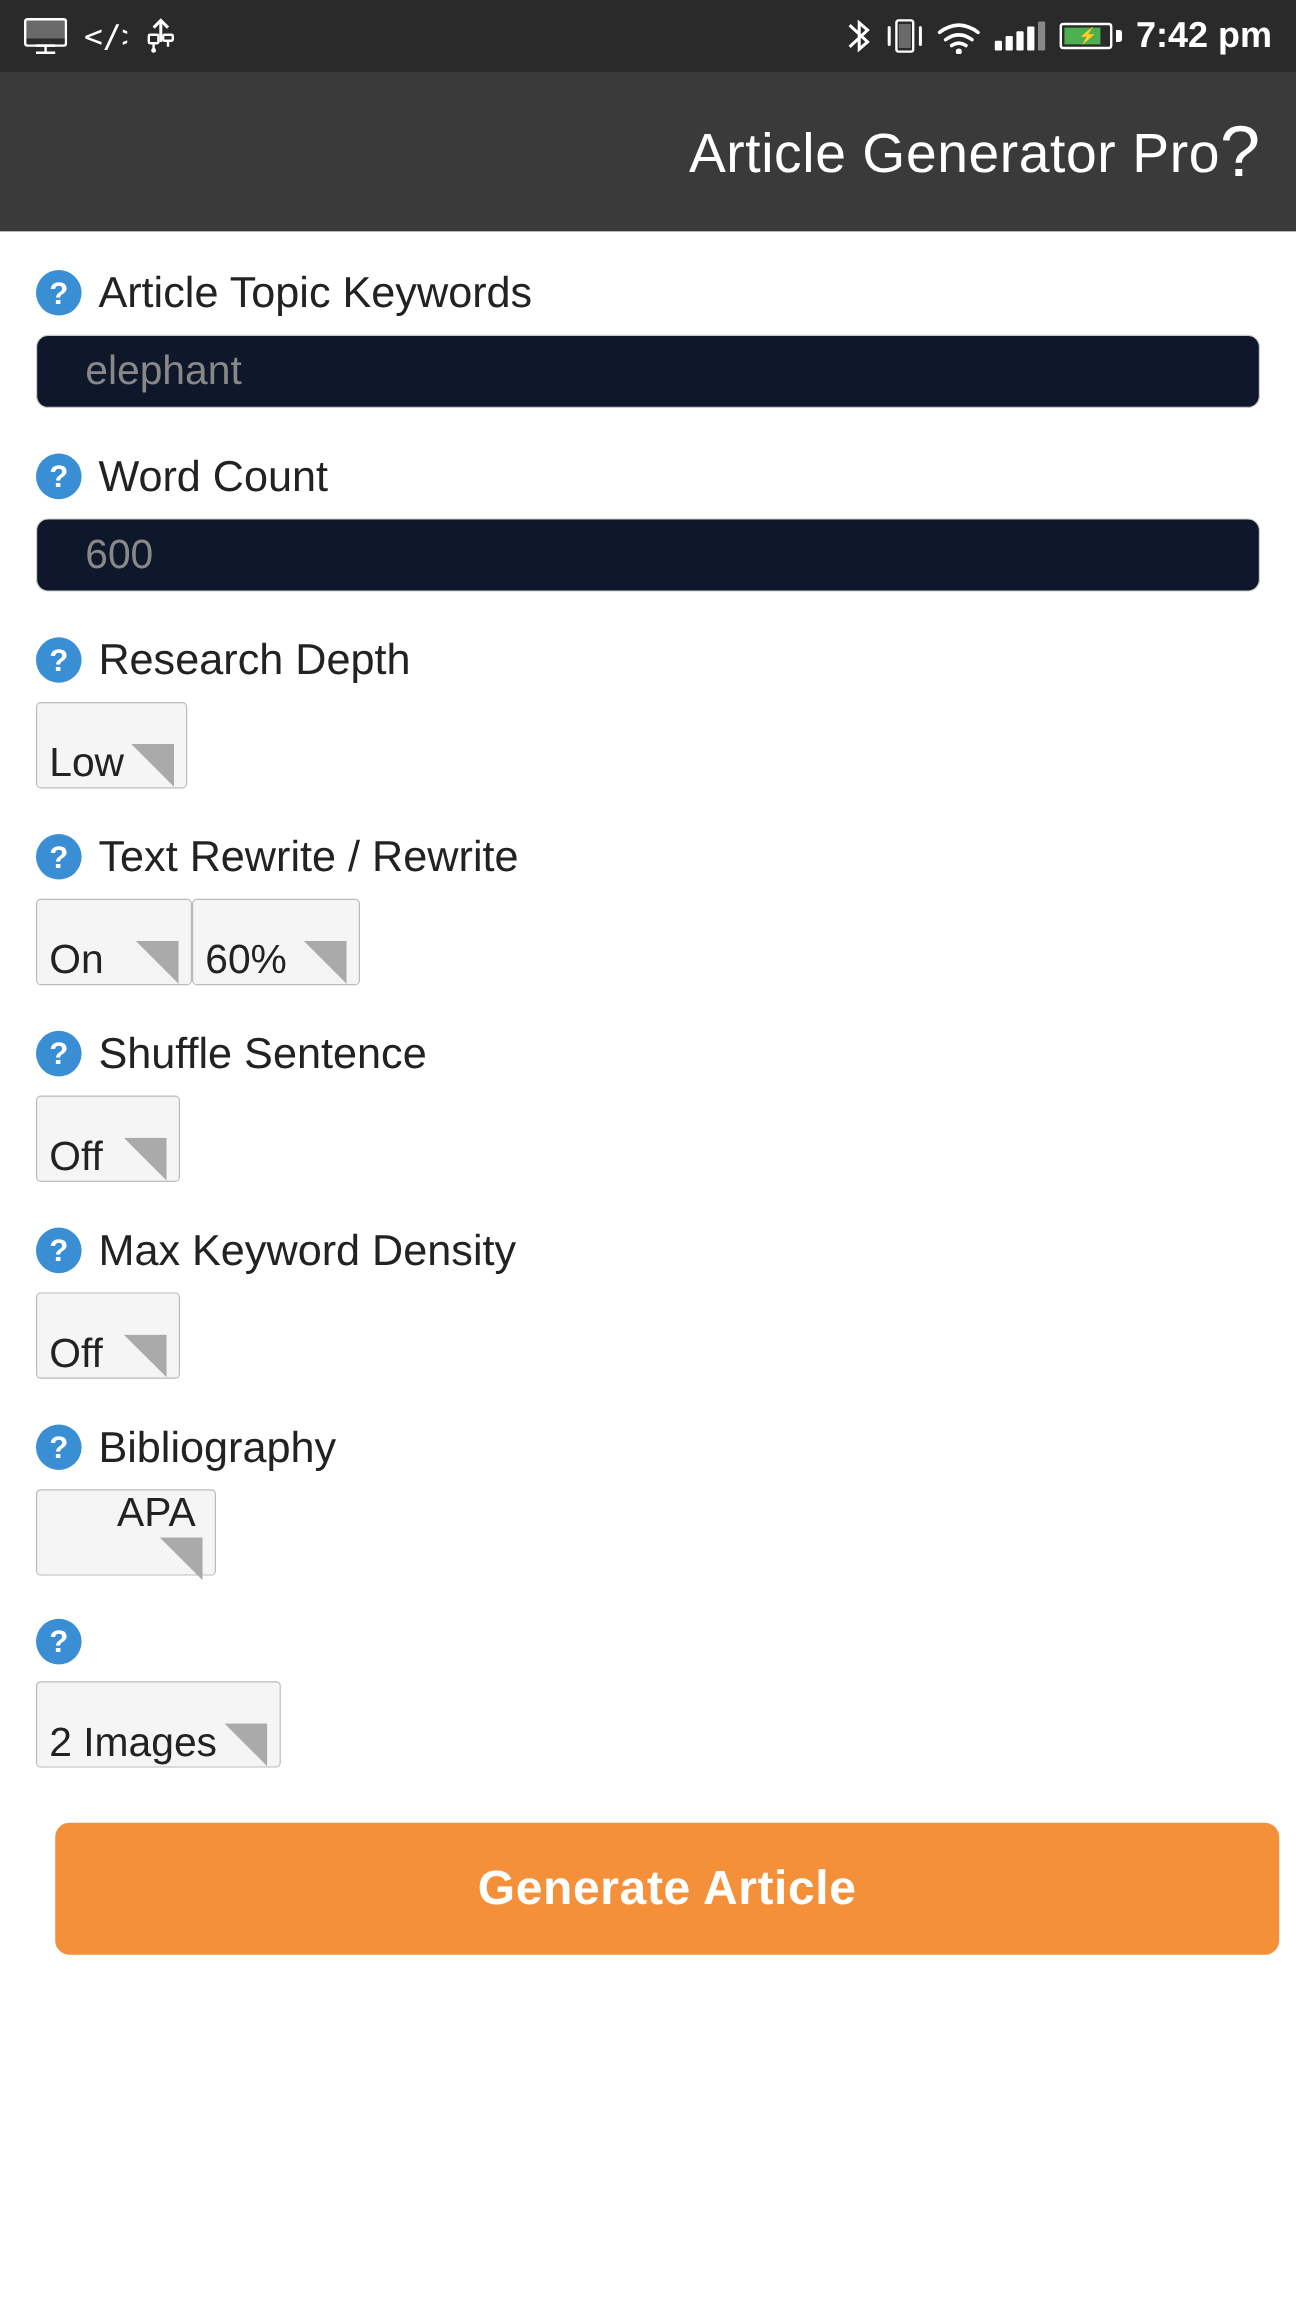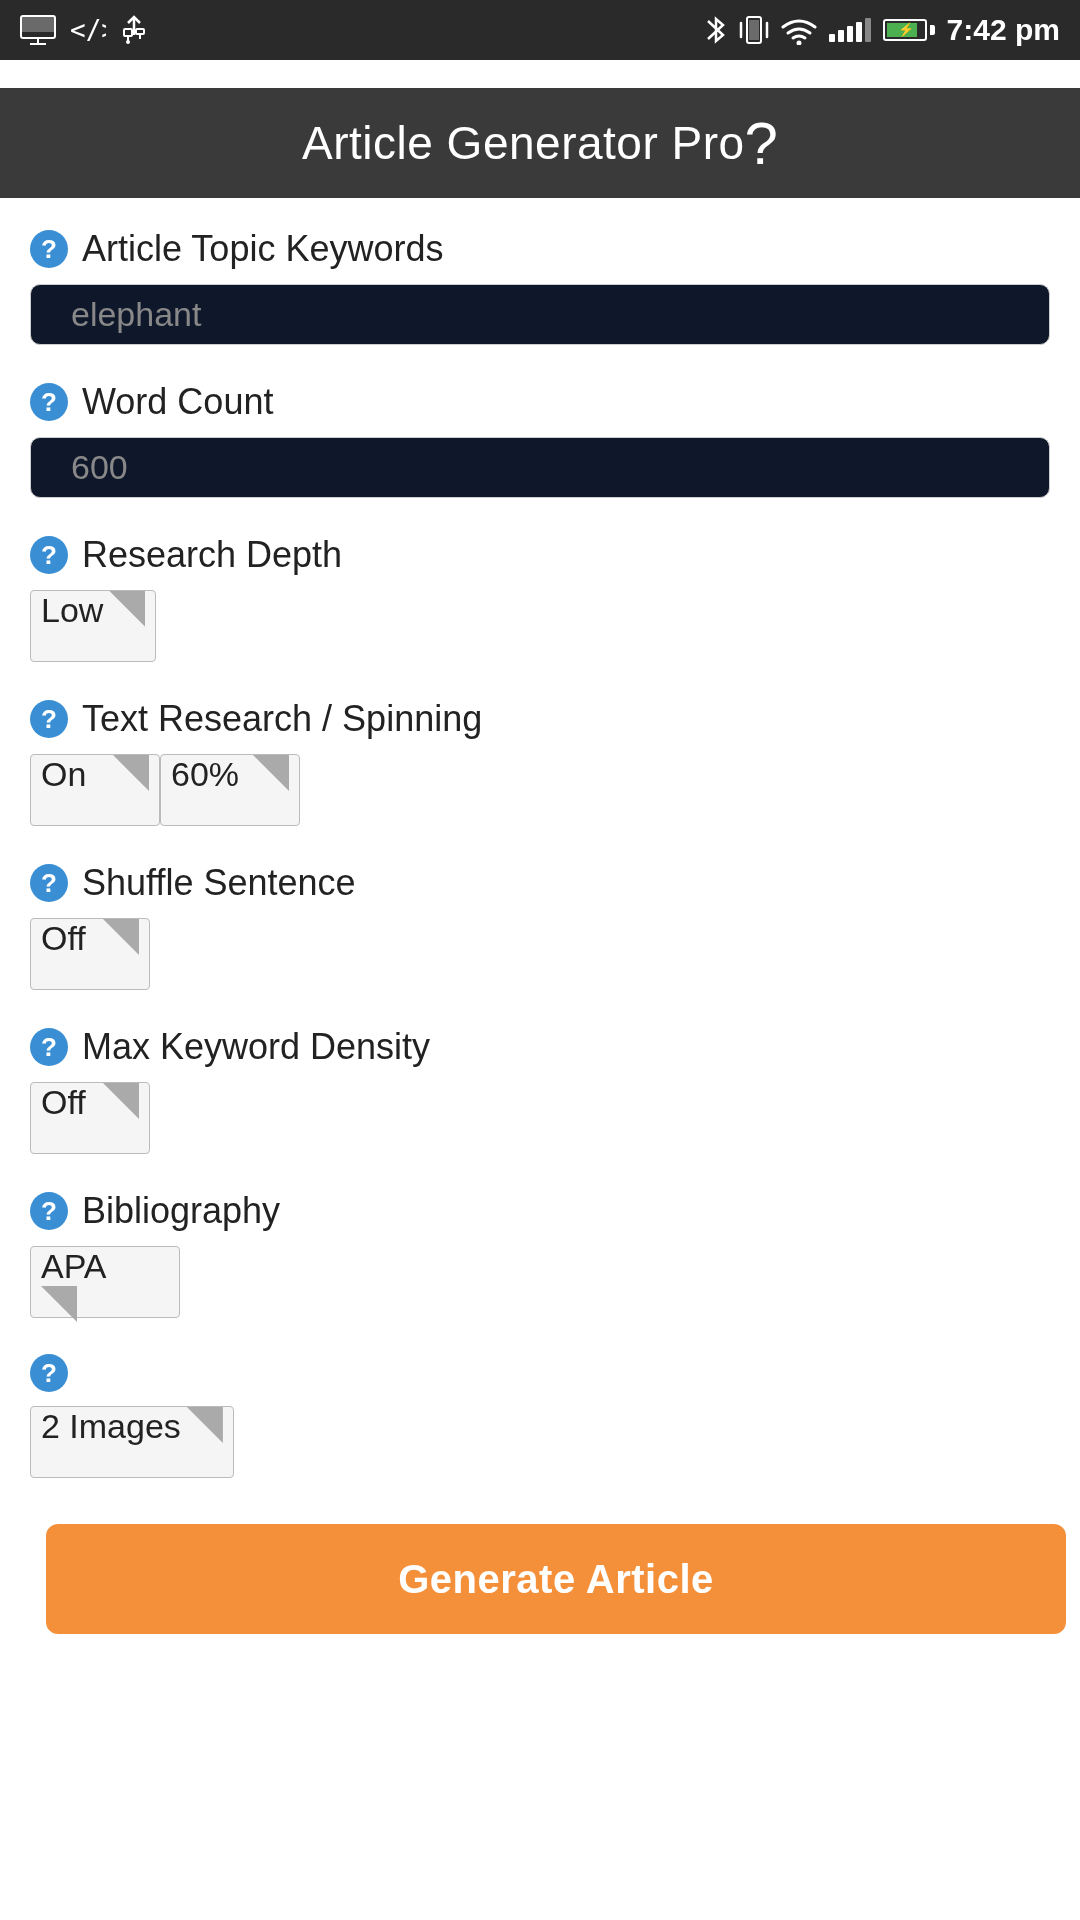--- a/index.html
+++ b/index.html
@@ -37,27 +37,26 @@
       font-size: 26px;
     }
     .status-time {
       font-size: 30px;
       font-weight: bold;
     }
 
     
     .app-bar {
       background: #3a3a3a;
-      height: 110px;
-      display: flex;
-      align-items: center;
-      justify-content: center;
+      height: 133px;
+      display: flex;
+      align-items: center;
+      justify-content: flex-end;
       padding: 0 30px;
       color: white;
-      margin-top: 28px;
     }
     .app-title {
       font-size: 46px;
       font-weight: 400;
       letter-spacing: 0.5px;
     }
     .app-help {
       font-size: 60px;
       color: white;
       cursor: pointer;
@@ -107,21 +106,21 @@
       background: #0f172a;
       padding: 0 40px;
       font-size: 34px;
       color: #888;
       outline: none;
     }
 
     
     .dropdown {
       display: inline-flex;
-      align-items: flex-start;
+      align-items: flex-end;
       border: 1.5px solid #bbb;
       background: #f5f5f5;
       border-radius: 4px;
       min-width: 110px;
       height: 72px;
       padding: 0 10px;
       font-size: 34px;
       color: #222;
       cursor: pointer;
       position: relative;
@@ -319,21 +318,21 @@
       <div class="dropdown-arrow"></div>
     </div>
   </div>
 
   
   <div class="field-group">
     <div class="field-label">
       <div class="help-icon">
         <span>?</span>
       </div>
-      <span>Text Research / Spinning</span>
+      <span>Text Rewrite / Rewrite</span>
     </div>
     <div class="dropdown-row">
       <div class="dropdown" style="min-width:130px;">
         <span class="dropdown-text">On</span>
         <div class="dropdown-arrow"></div>
       </div>
       <div class="dropdown" style="min-width:140px;">
         <span class="dropdown-text">60%</span>
         <div class="dropdown-arrow"></div>
       </div>

